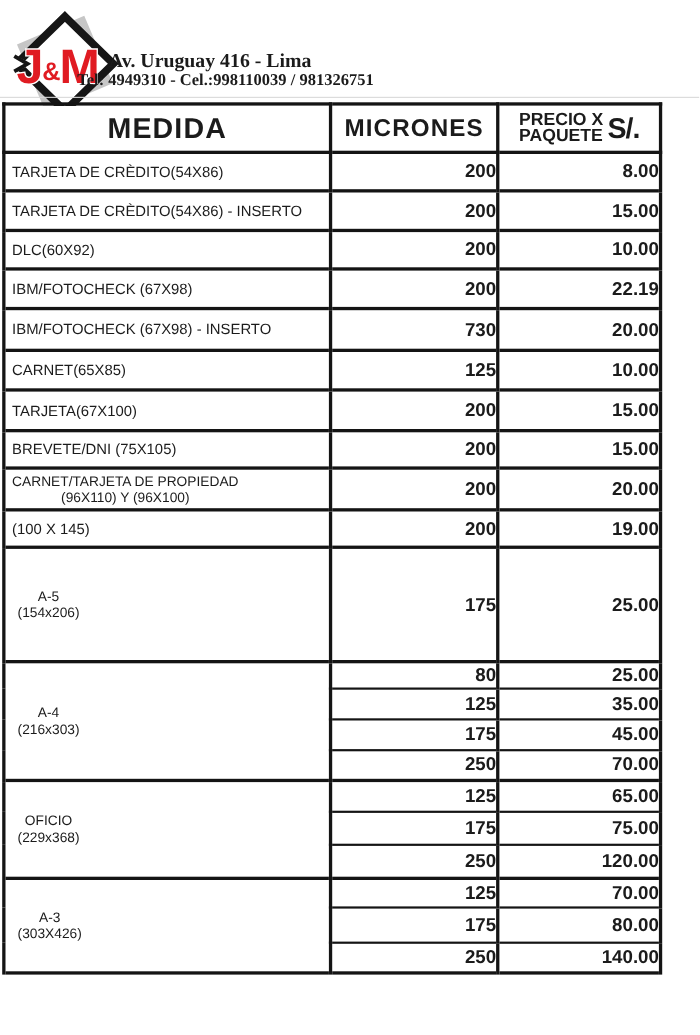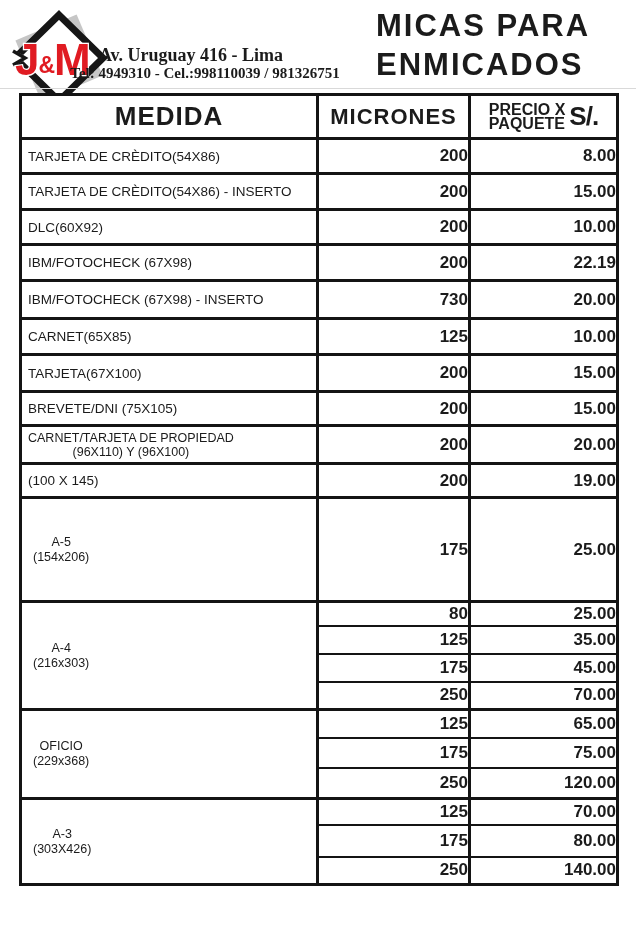--- a/index.html
+++ b/index.html
@@ -13,21 +13,21 @@
   .address{position:absolute;left:58px;top:45px;width:266px;text-align:center;
            font-family:"Liberation Serif",serif;font-weight:bold;font-size:18px;white-space:nowrap;}
   .phones{position:absolute;left:36px;top:65px;width:338px;text-align:center;
           font-family:"Liberation Serif",serif;font-weight:bold;font-size:15px;white-space:nowrap;}
   .main-title{position:absolute;left:376px;top:6px;font-size:31px;font-weight:bold;
               letter-spacing:2px;line-height:39px;white-space:nowrap;}
   .main-title span{display:block;}
   .hdr-rule{position:absolute;left:0;top:88px;width:636px;height:1px;background:#d9d9d9;}
 
   
-  .price-table{position:absolute;left:19px;top:93px;width:597px;border-collapse:collapse;
+  .price-table{position:absolute;left:2px;top:93px;width:597px;border-collapse:collapse;
                table-layout:fixed;border:3px solid #141414;}
   .price-table th,.price-table td{border:2px solid #141414;border-left-width:3px;border-right-width:3px;
                padding:0;background:#ffffff;vertical-align:middle;overflow:hidden;}
   .price-table thead th{border-width:3px;font-weight:bold;text-align:center;}
   .price-table tr.section-start td{border-top-width:3px;}
   th.medida-h{font-size:26px;letter-spacing:1px;}
   th.micrones-h{font-size:22px;letter-spacing:1px;}
   .ph-wrap{display:flex;align-items:center;justify-content:center;gap:4px;}
   .ph-lines{display:flex;flex-direction:column;align-items:flex-start;
             font-size:16px;line-height:13.5px;font-weight:bold;}
@@ -46,24 +46,20 @@
   <svg class="logo-svg" width="124" height="98" viewBox="0 0 124 98">
     <polygon points="57,5 104,52 57,99 10,52" transform="rotate(22 57 52)" fill="#c6c6c6"></polygon>
     <polygon points="57,9 101,52 57,95 13,52" fill="#ffffff" stroke="#161616" stroke-width="7"></polygon>
     <polygon points="5,41 27,52 5,63" fill="#ffffff"></polygon>
     <path d="M 11,45 L 23,52 L 11,59" fill="none" stroke="#161616" stroke-width="3.5"></path>
     <text x="13" y="69" font-family="Liberation Sans, sans-serif" font-size="44" font-weight="bold" fill="#e01b22" stroke="#ffffff" stroke-width="2.5" paint-order="stroke" style="letter-spacing:-1px"><tspan>J</tspan><tspan font-size="23" dy="-2">&amp;</tspan><tspan font-size="44" dy="2">M</tspan></text>
   </svg>
 
   <div class="address">Av. Uruguay 416 - Lima</div>
   <div class="phones">Tel: 4949310 - Cel.:998110039 / 981326751</div>
-  <div class="main-title">
-    <span>MICAS PARA</span>
-    <span>ENMICADOS</span>
-  </div>
   <div class="hdr-rule"></div>
 
   <table class="price-table">
     <colgroup>
       <col style="width:297px">
       <col style="width:152px">
       <col style="width:148px">
     </colgroup>
     <thead>
       <tr style="height:44px">

